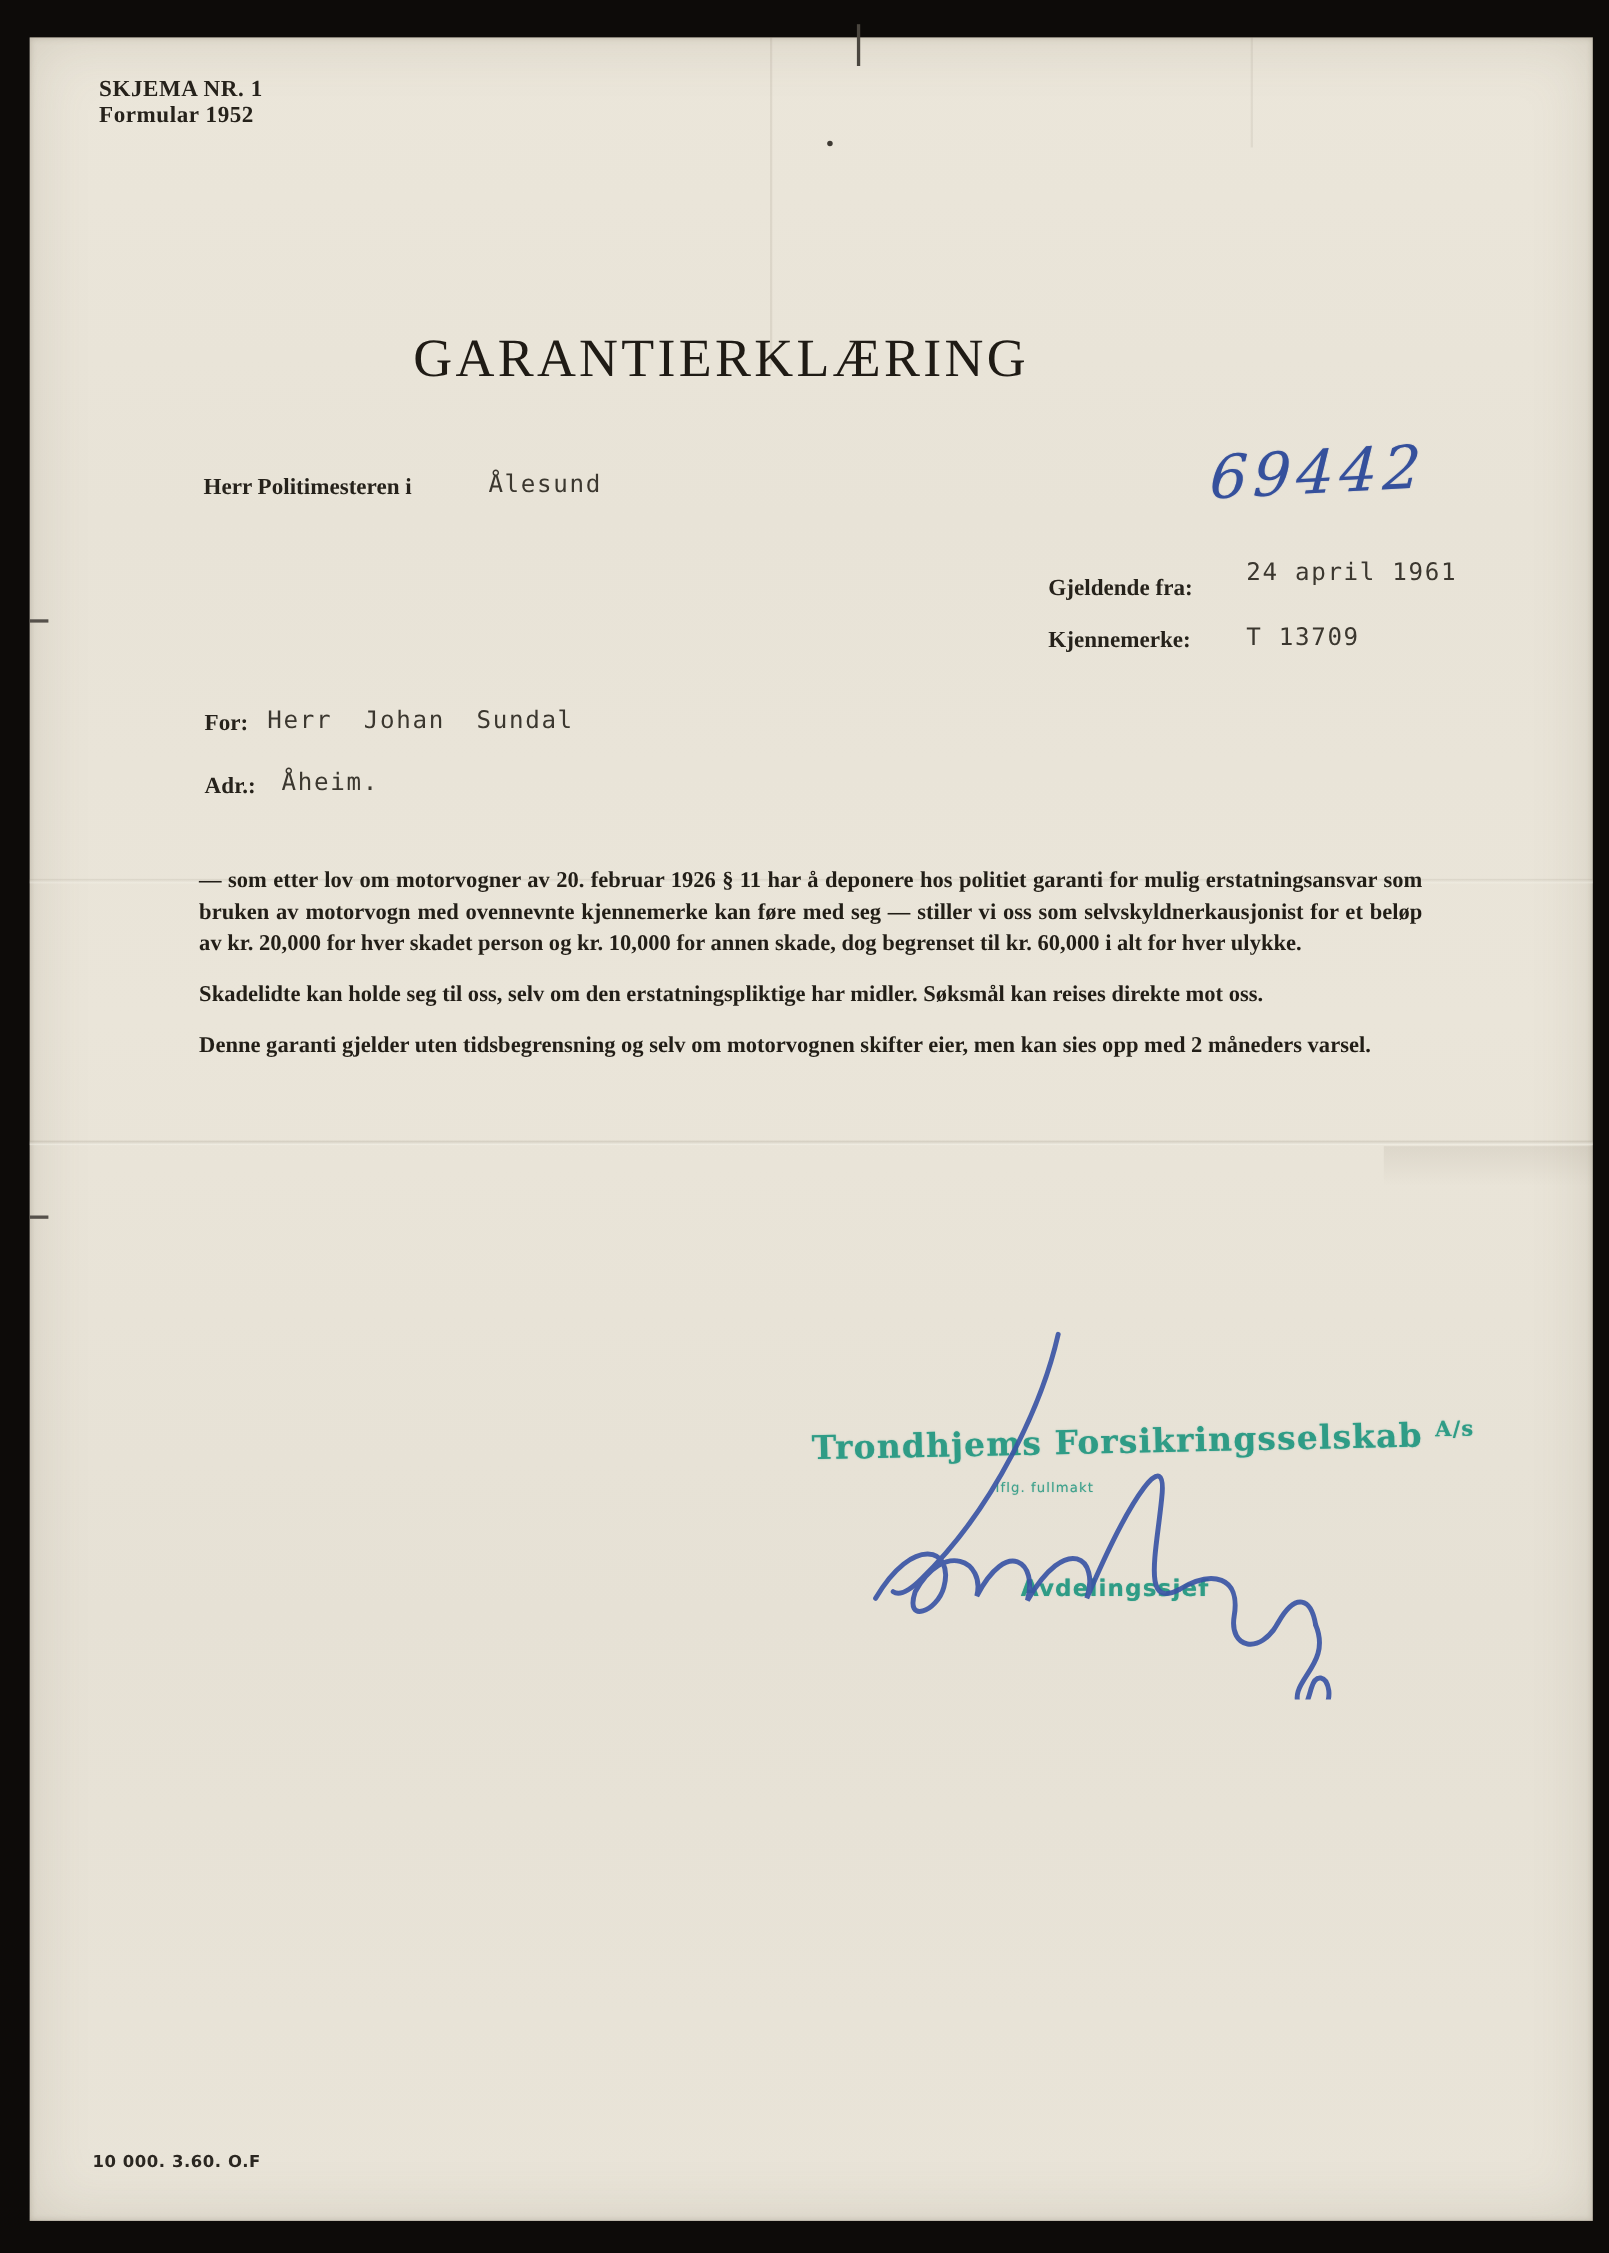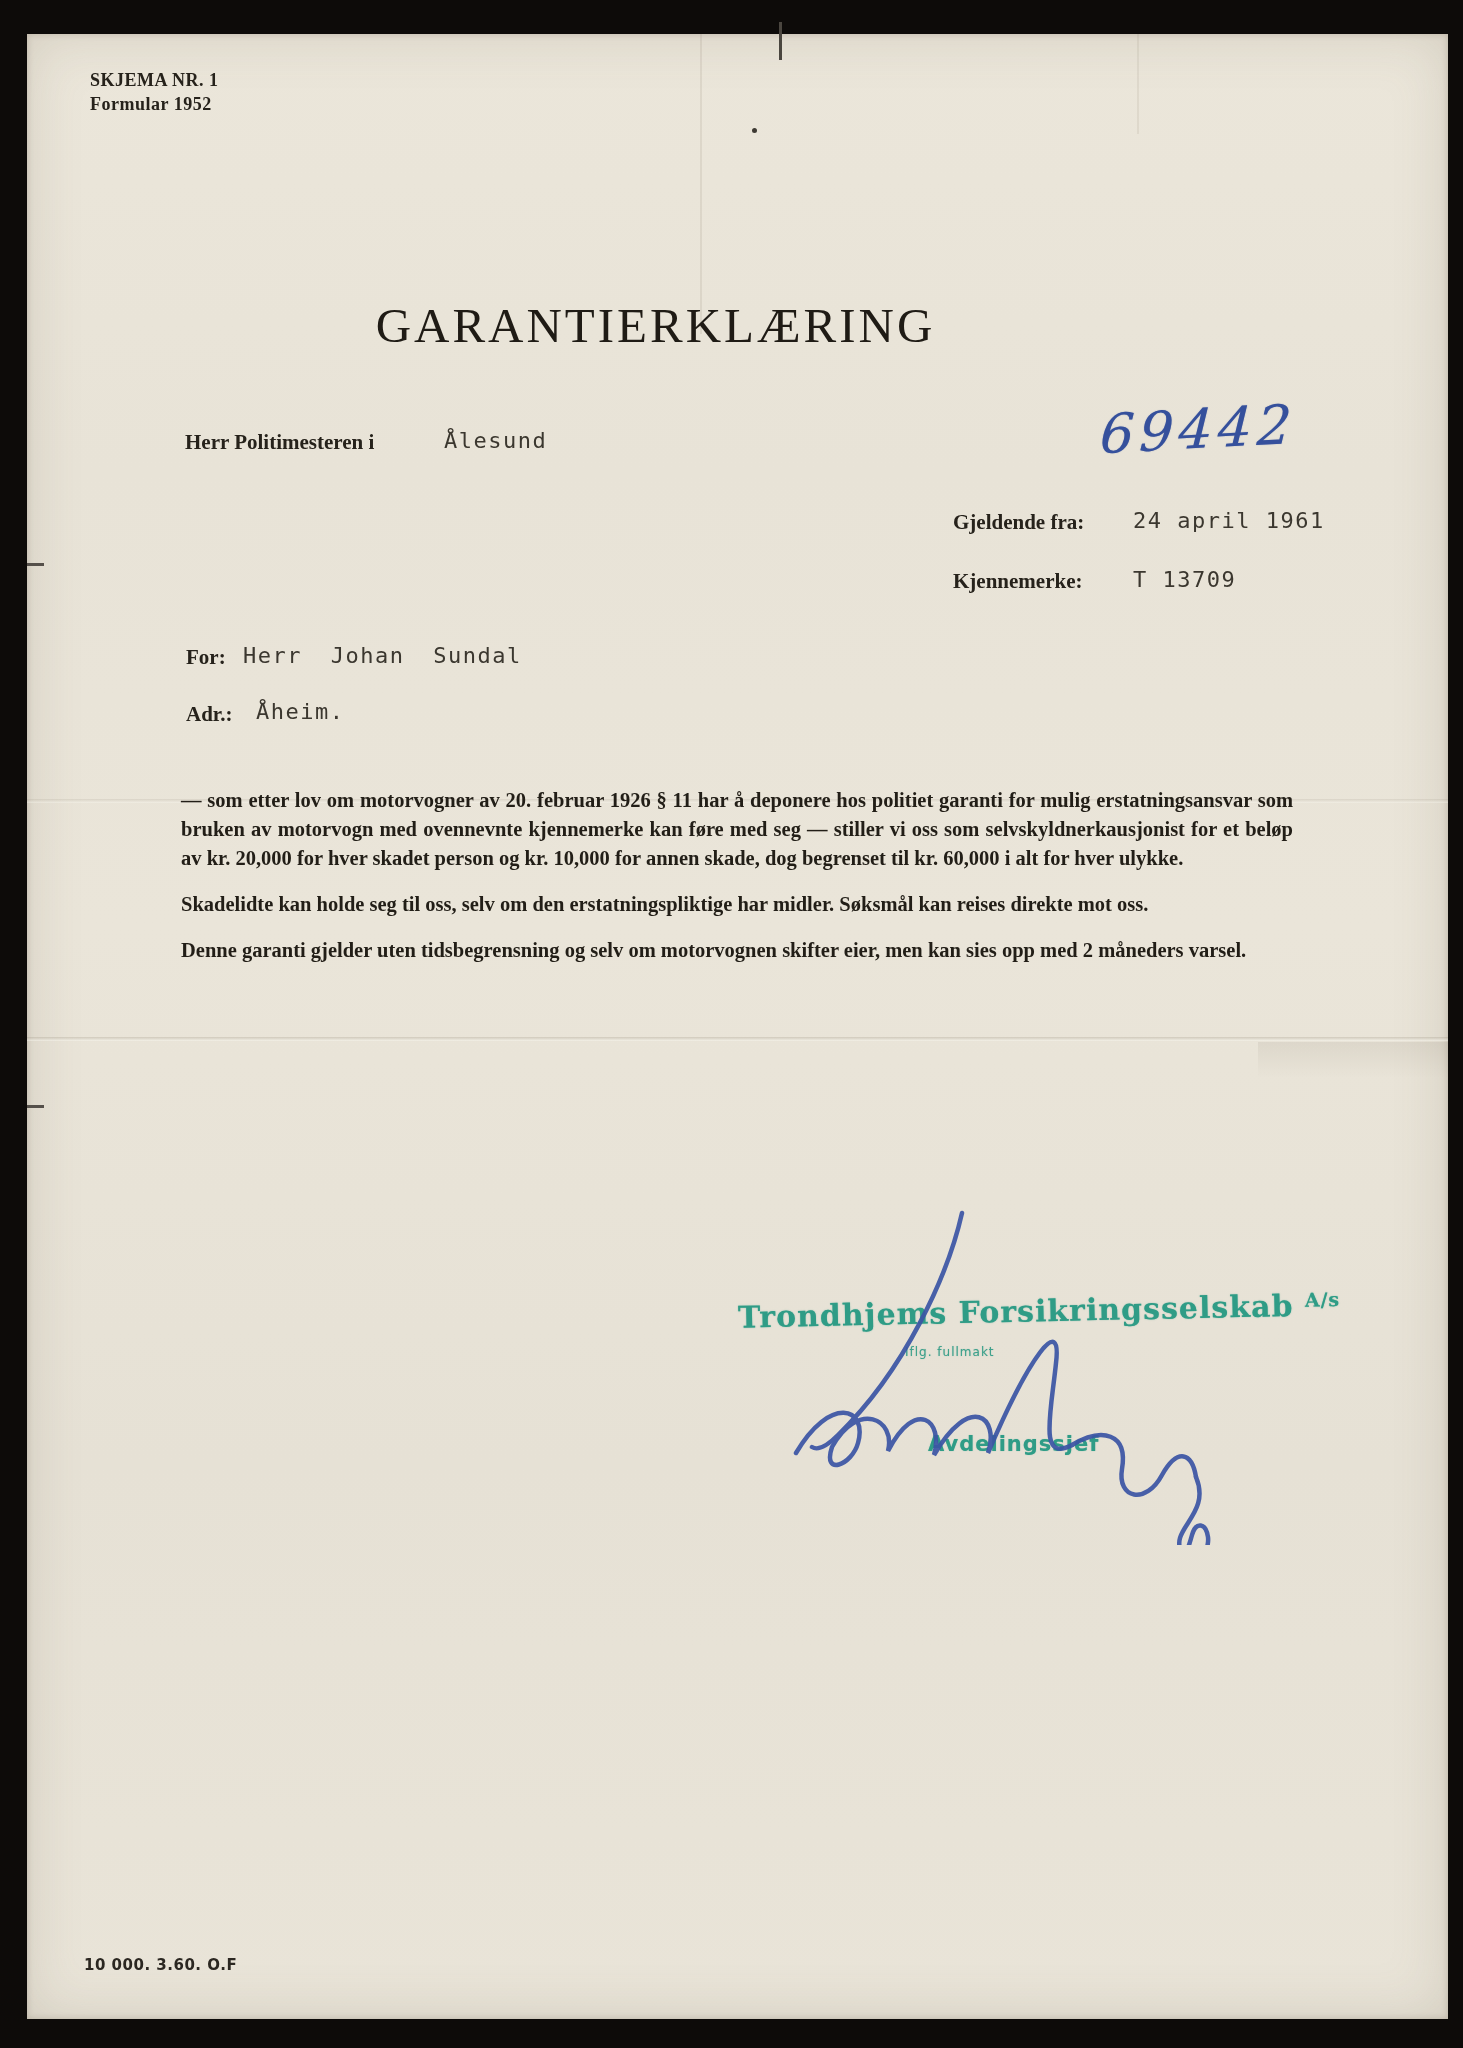--- a/index.html
+++ b/index.html
@@ -23,26 +23,26 @@
   .crease-2b{position:absolute;top:1042px;right:15px;width:190px;height:36px;
     background:linear-gradient(180deg,rgba(110,98,80,.10),rgba(110,98,80,0));pointer-events:none;}
   .crease-v1{position:absolute;left:700px;top:34px;width:2px;height:300px;background:rgba(120,108,90,.12);}
   .crease-v2{position:absolute;left:1137px;top:34px;width:2px;height:100px;background:rgba(120,108,90,.10);}
   .edge-dash{position:absolute;left:27px;width:17px;height:3px;background:#55504a;}
   .tick-top{position:absolute;left:779px;top:22px;width:3px;height:38px;background:#4a463f;}
   .dot{position:absolute;left:752px;top:128px;width:5px;height:5px;border-radius:50%;background:#3e3a33;}
 
   
   .print{color:#26221b;}
-  .form-id{position:absolute;left:90px;top:68px;font-weight:bold;font-size:18px;line-height:24px;letter-spacing:.5px;}
+  .form-id{position:absolute;left:90px;top:68px;font-weight:bold;font-size:21px;line-height:24px;letter-spacing:.5px;}
   .title{position:absolute;left:0;width:1311px;top:297px;text-align:center;
     font-size:49px;letter-spacing:3px;color:#1f1b15;font-weight:normal;}
   .label{font-weight:bold;font-size:21px;color:#26221b;}
   .addressee-label{position:absolute;left:185px;top:430px;}
-  .valid-label{position:absolute;left:953px;top:510px;}
+  .valid-label{position:absolute;left:953px;top:522px;}
   .reg-label{position:absolute;left:953px;top:569px;}
   .for-label{position:absolute;left:186px;top:645px;}
   .adr-label{position:absolute;left:186px;top:702px;}
 
   
   .typed{font-family:"DejaVu Sans Mono", monospace;font-size:22px;color:#3b372f;letter-spacing:1.5px;white-space:pre;}
   .typed-city{position:absolute;left:444px;top:428px;}
   .typed-date{position:absolute;left:1133px;top:508px;}
   .typed-reg{position:absolute;left:1133px;top:567px;}
   .typed-for{position:absolute;left:243px;top:643px;word-spacing:14px;}

